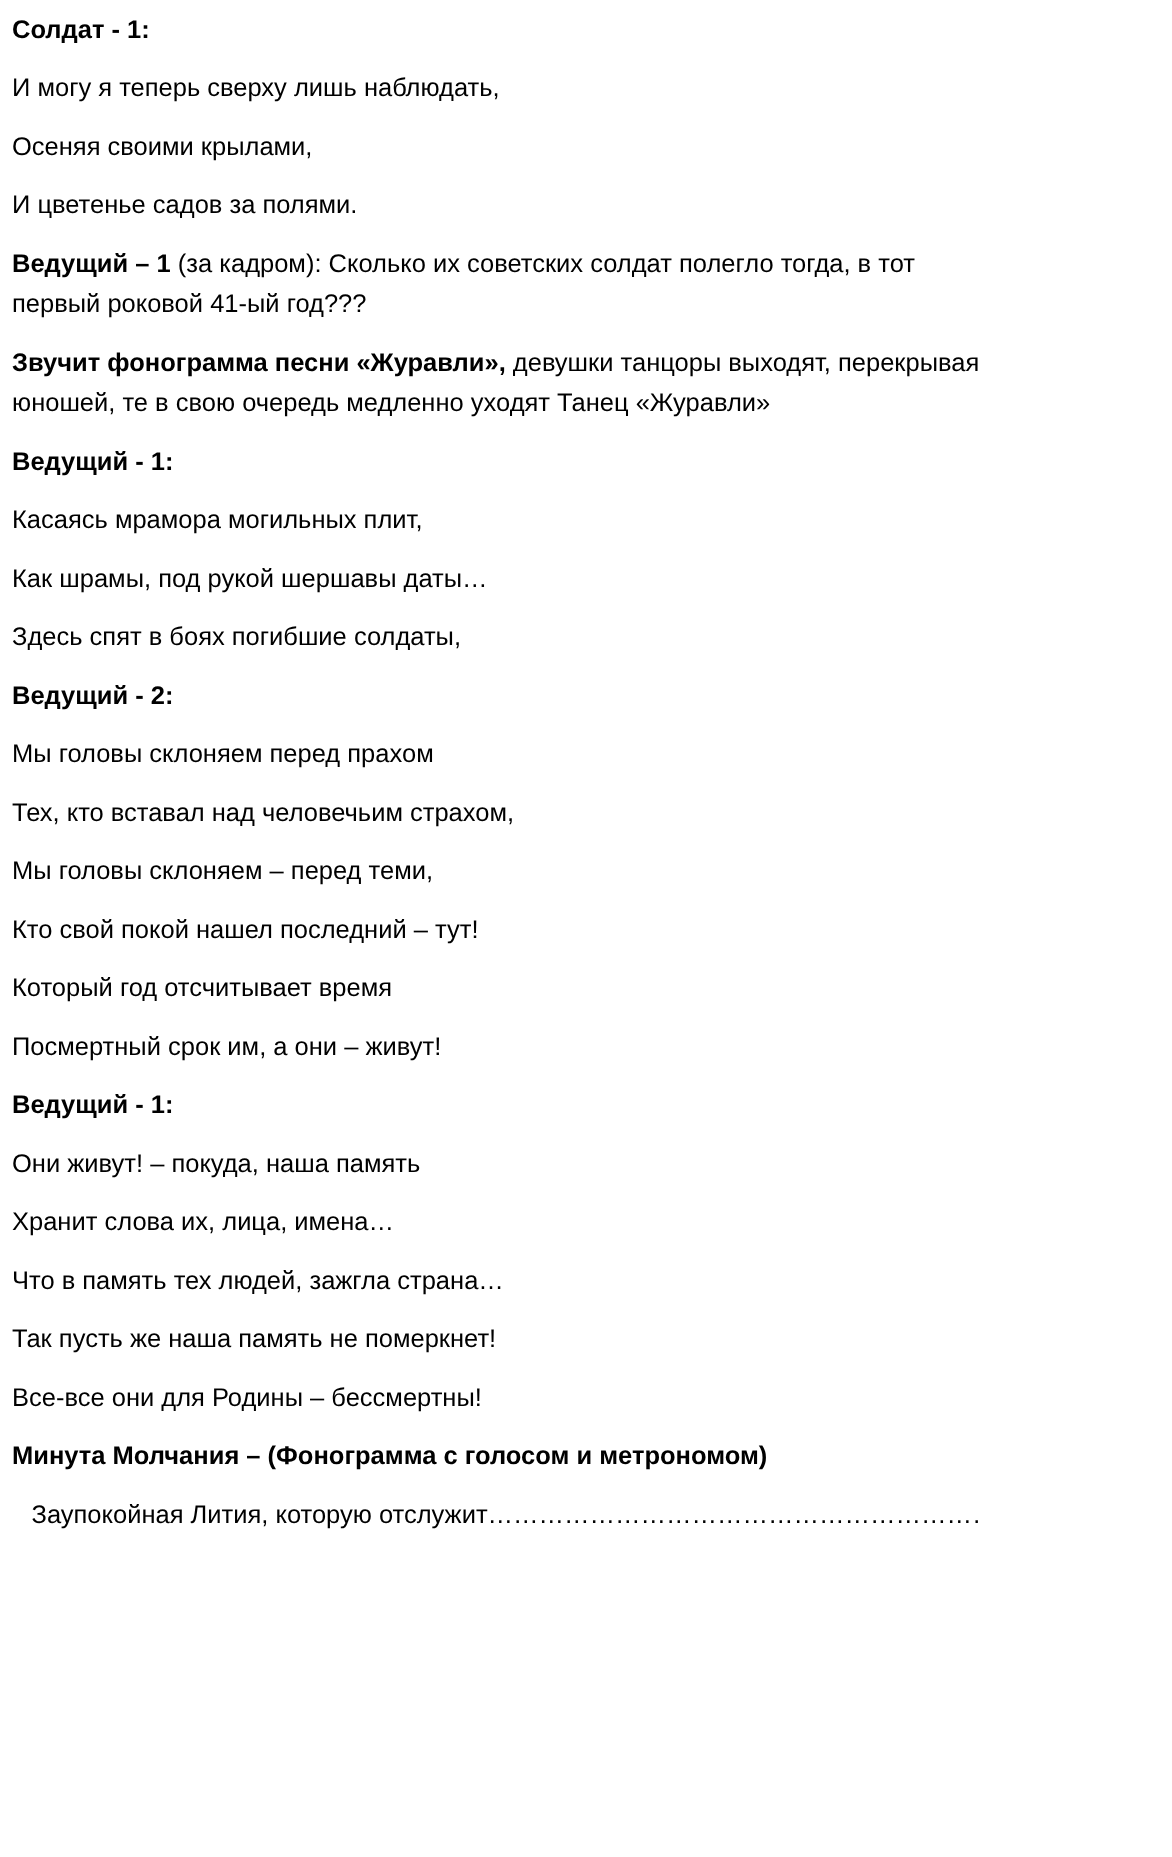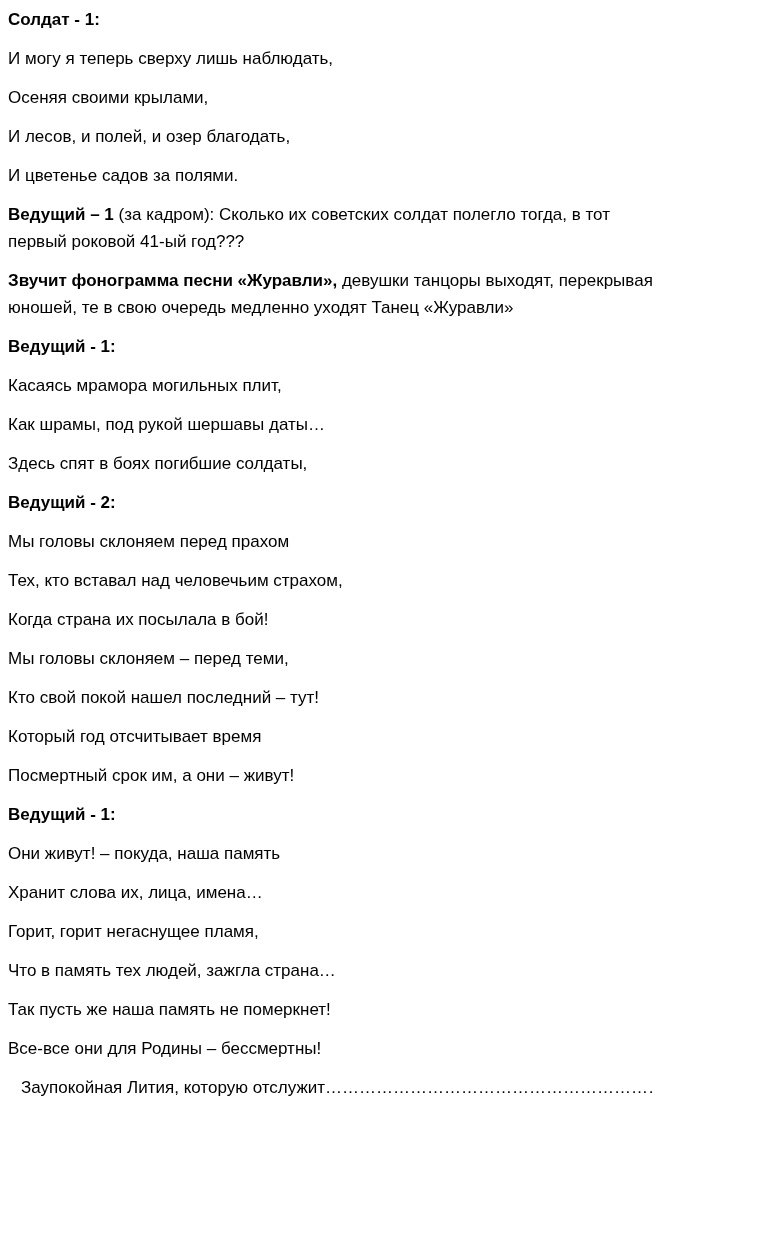--- a/index.html
+++ b/index.html
@@ -35,48 +35,46 @@
   </style>
 </head>
 <body>
 
 <div class="page">
 
   <p><span class="b">Солдат - 1:</span></p>
 
   <p><span>И могу я теперь сверху лишь наблюдать,</span></p>
   <p><span>Осеняя своими крылами,</span></p>
-  <p><span>И лесов, и полей, и озер благодать,</span></p>
   <p><span>И цветенье садов за полями.</span></p>
 
   <p><span class="b">Ведущий – 1</span><span> (за кадром): Сколько их советских солдат полегло тогда, в тот первый роковой 41-ый год???</span></p>
 
   <p class="center"><span class="b">Звучит фонограмма песни «Журавли»,</span><span> девушки танцоры выходят, перекрывая юношей, те в свою очередь медленно уходят Танец «Журавли»</span></p>
 
   <p><span class="b">Ведущий - 1:</span></p>
 
   <p><span>Касаясь мрамора могильных плит,</span></p>
   <p><span>Как шрамы, под рукой шершавы даты…</span></p>
   <p><span>Здесь спят в боях погибшие солдаты,</span></p>
 
   <p><span class="b">Ведущий - 2:</span></p>
 
   <p><span>Мы головы склоняем перед прахом</span></p>
   <p><span>Тех, кто вставал над человечьим страхом,</span></p>
-  <p><span>Когда страна их посылала в бой!</span></p>
   <p><span>Мы головы склоняем – перед теми,</span></p>
   <p><span>Кто свой покой нашел последний – тут!</span></p>
   <p><span>Который год отсчитывает время</span></p>
   <p><span>Посмертный срок им, а они – живут!</span></p>
 
   <p><span class="b">Ведущий - 1:</span></p>
 
   <p><span>Они живут! – покуда, наша память</span></p>
   <p><span>Хранит слова их, лица, имена…</span></p>
-  <p><span>Горит, горит негаснущее пламя,</span></p>
   <p><span>Что в память тех людей, зажгла страна…</span></p>
   <p><span>Так пусть же наша память не померкнет!</span></p>
   <p><span>Все-все они для Родины – бессмертны!</span></p>
 
+  <p class="center"><span class="b">Минута Молчания – (Фонограмма с голосом и метрономом)</span></p>
 
   <p class="leader-line"><span>Заупокойная Лития, которую отслужит</span><span>……………………………………………………………………………………………………………………………………………………………………………………………………</span></p>
 
 </div>
 
 </body></html>

